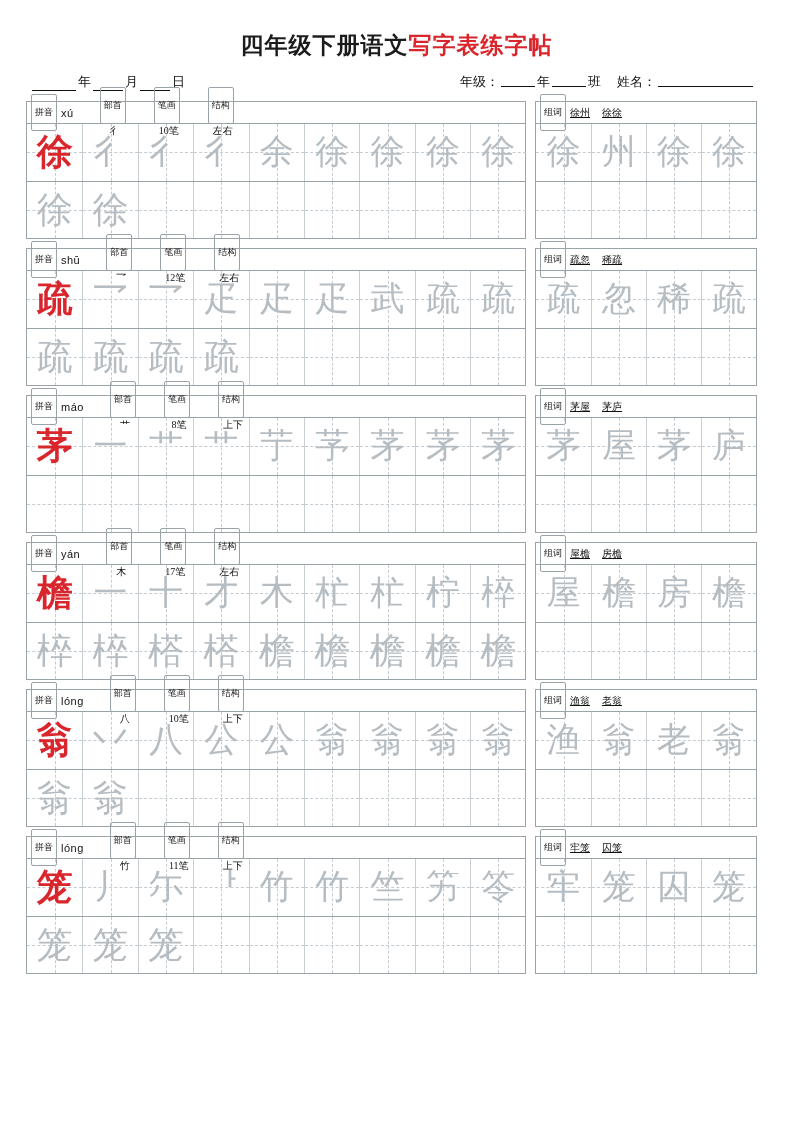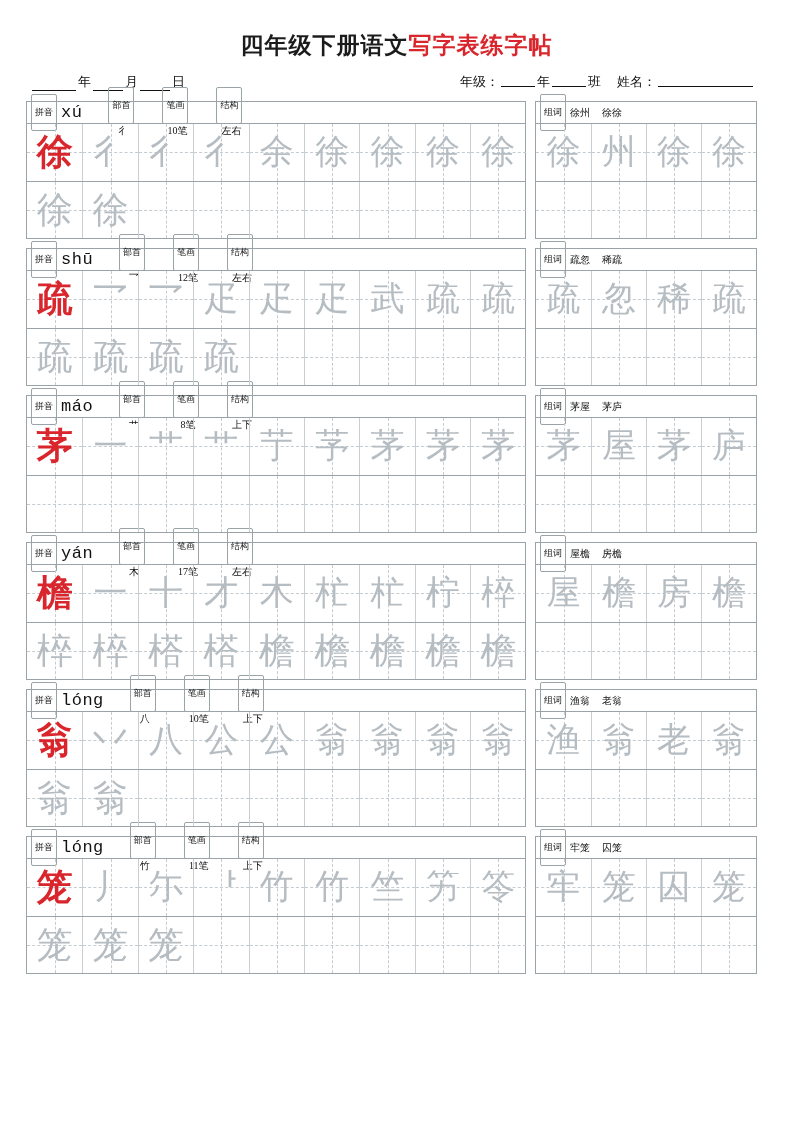--- a/index.html
+++ b/index.html
@@ -104,28 +104,28 @@
   }
   .meta .tag {
     border: 1px solid #9aa3a8;
     border-radius: 2px;
     padding: 13px 3px;
     font-size: 9px;
     margin-right: 4px;
     line-height: 1;
   }
   .meta .pinyin {
-    font-size: 17px;
-    font-family: Liberation Mono, monospace;
+    font-size: 11px;
+    font-family: Liberation Sans, sans-serif;
     margin-right: 26px;
     letter-spacing: .5px;
   }
   .meta .field { margin-right: 24px; display: flex; align-items: center; flex-direction: column; }
   .meta .field .val { font-size: 10px; }
-  .meta .words { display: flex; align-items: center; gap: 12px; font-size: 10px; }
+  .meta .words { display: flex; align-items: center; gap: 12px; font-size: 10px; text-decoration: underline; }
 
   
   .grid {
     flex: 1;
     display: flex;
     flex-direction: column;
   }
   .grid-line {
     display: flex;
     flex: 1;

